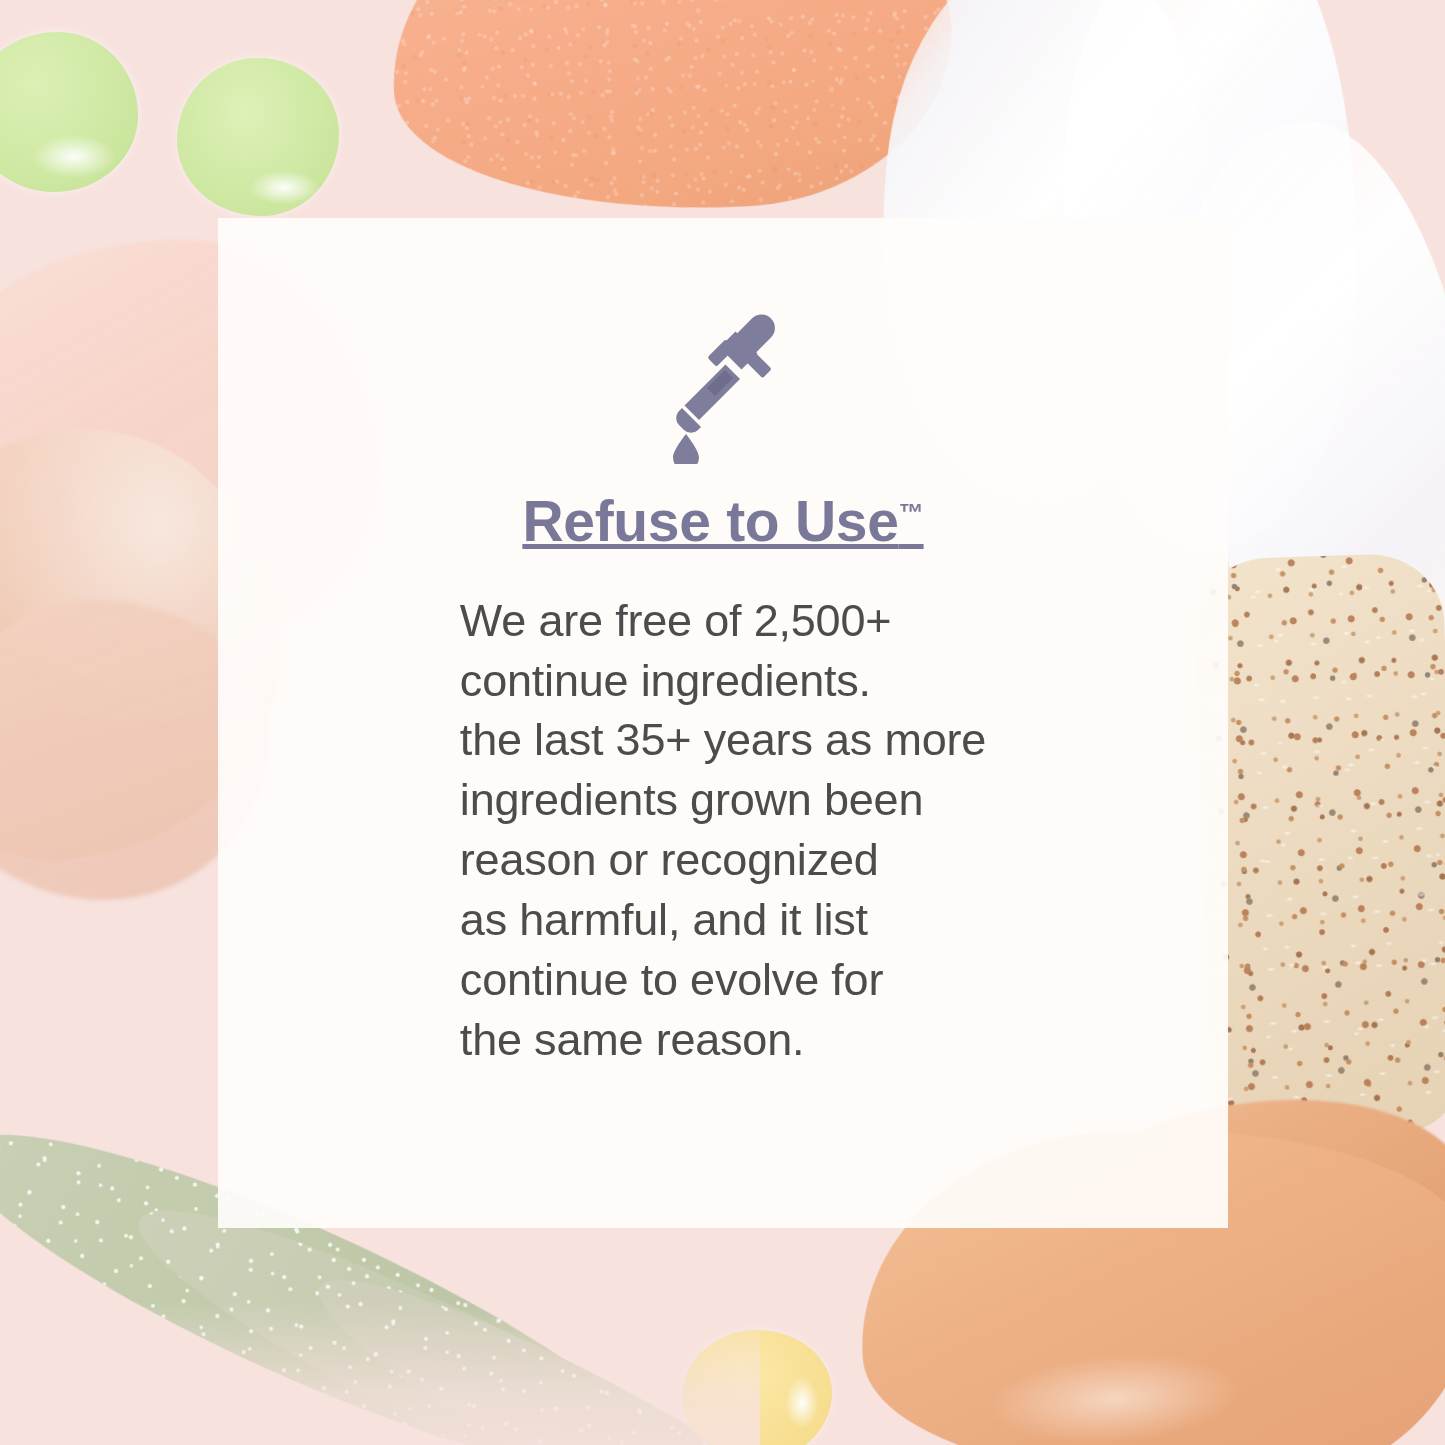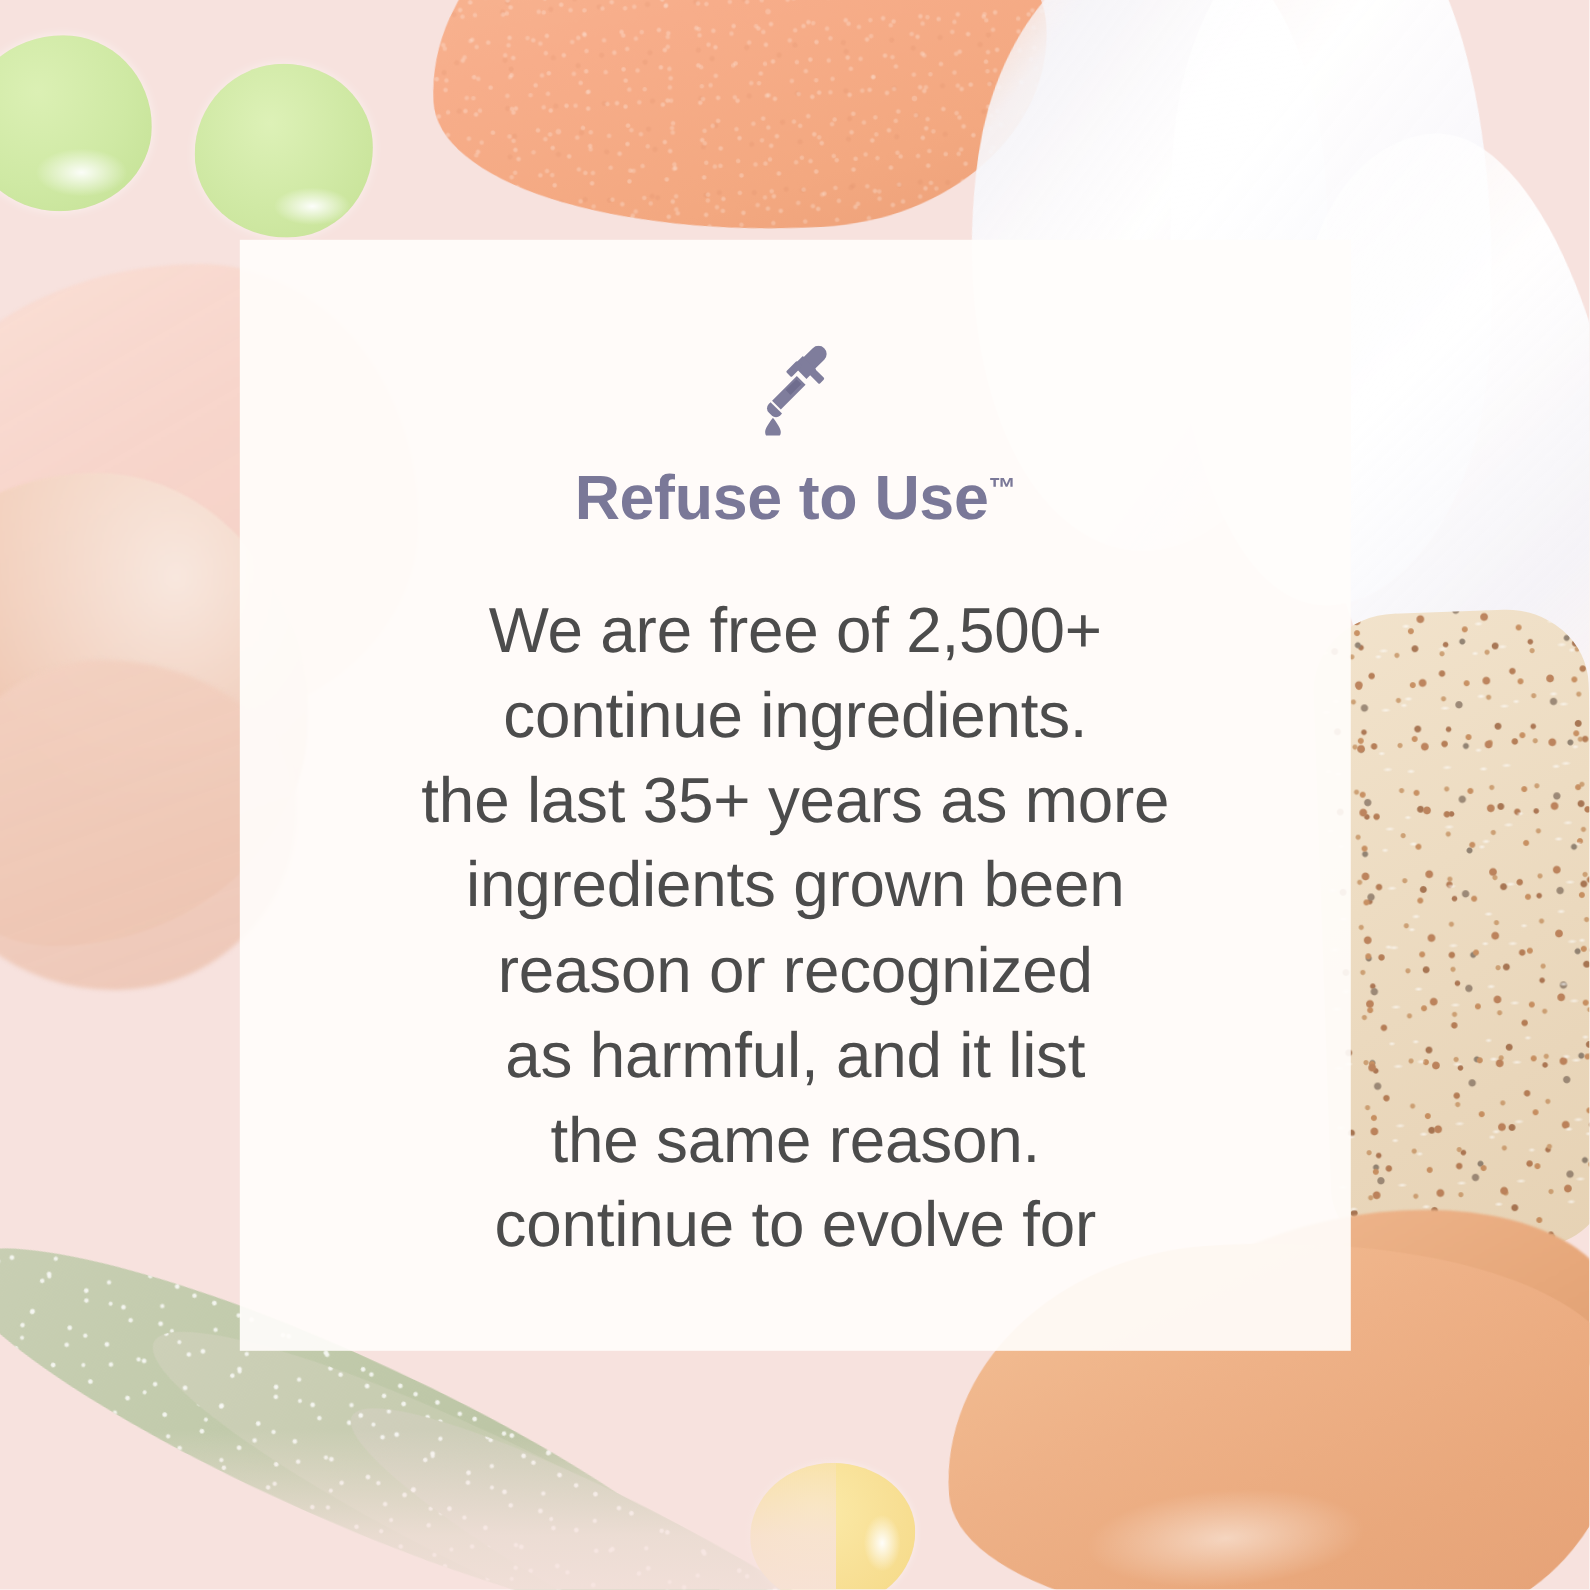--- a/index.html
+++ b/index.html
@@ -281,34 +281,35 @@
 
   .card-title {
     font-size: 57px;
     font-weight: bold;
     color: #7a7898;
     letter-spacing: -0.3px;
     margin: 0 0 34px;
     line-height: 1.1;
     text-align: center;
     white-space: nowrap;
+    text-decoration: underline;
   }
   .tm {
     font-size: 25px;
     vertical-align: super;
     font-weight: bold;
     letter-spacing: 0;
   }
 
   .card-body {
-    margin: 16px;
-    font-size: 58px;
+    margin: 4px;
+    font-size: 45px;
     line-height: 1.33;
     color: #4c4c4c;
-    text-align: center;
+    text-align: left;
     font-weight: 400;
     letter-spacing: -0.2px;
   }
   .card-body .ln { display: block; }
 </style>
 </head>
 <body>
 
 <div id="stage">
 
@@ -371,18 +372,18 @@
 
     <h1 class="card-title"><span>Refuse to Use</span><span class="tm">™</span></h1>
 
     <p class="card-body">
       <span class="ln">We are free of 2,500+</span>
       <span class="ln">continue ingredients.</span>
       <span class="ln">the last 35+ years as more</span>
       <span class="ln">ingredients grown been</span>
       <span class="ln">reason or recognized</span>
       <span class="ln">as harmful, and it list</span>
+      <span class="ln">continue to evolve for</span>
       <span class="ln">the same reason.</span>
-      <span class="ln">continue to evolve for</span>
     </p>
 
   </div>
 </div>
 
 </body></html>

